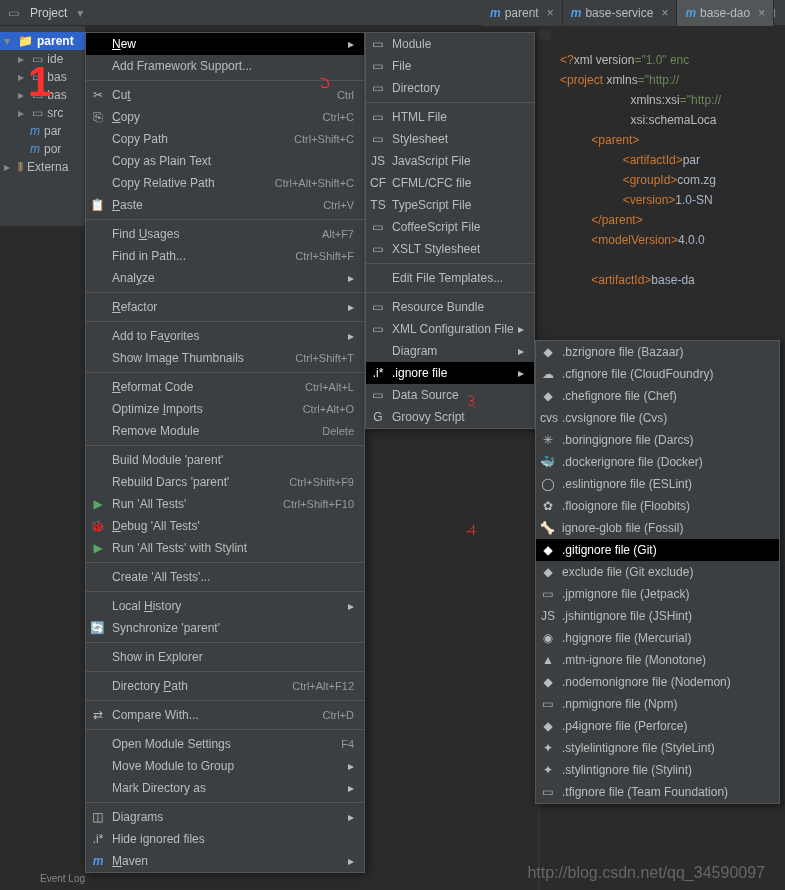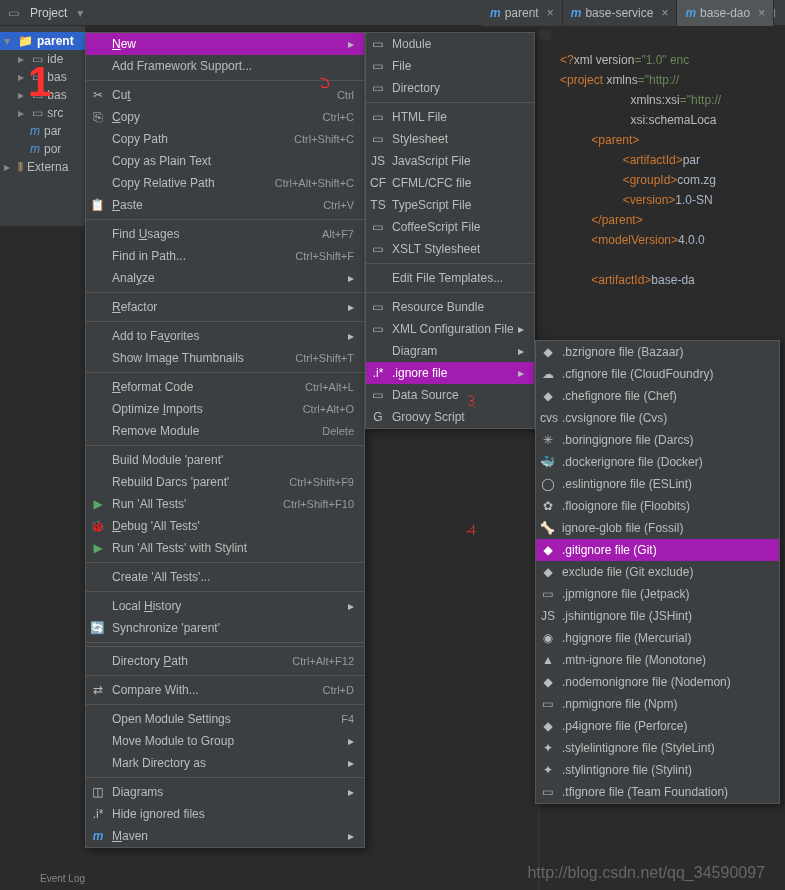--- a/index.html
+++ b/index.html
@@ -21,21 +21,21 @@
 .editor{position:absolute;left:540px;top:40px;right:0;bottom:0;background:#2b2b2b;font-family:Consolas,monospace;font-size:13px;padding:10px 0 10px 20px;line-height:20px;white-space:pre}
 .editor .tag{color:#cc7832}
 .editor .attr{color:#bababa}
 .editor .str{color:#6a8759}
 .editor .txt{color:#a9b7c6}
 .ctx{position:absolute;background:#3c3f41;border:1px solid #555;box-shadow:2px 2px 8px rgba(0,0,0,.5)}
 .menu1{left:85px;top:32px;width:280px}
 .menu2{left:365px;top:32px;width:170px}
 .menu3{left:535px;top:340px;width:245px}
 .mi{display:flex;align-items:center;padding:3px 10px 3px 26px;position:relative;cursor:pointer;height:22px}
-.mi.sel{background:#a21caf;color:#fff}
+.mi.sel{background:#000000;color:#fff}
 .mi .sc{margin-left:auto;color:#999;font-size:11px}
 .mi .arr{margin-left:auto;color:#bbb}
 .mi .ico{position:absolute;left:4px;width:16px;text-align:center}
 .sep{height:1px;background:#555;margin:3px 0}
 .u{text-decoration:underline}
 .annot{position:absolute;color:#ff3030;font-size:42px;font-weight:bold;font-family:Arial;pointer-events:none;z-index:100}
 .watermark{position:absolute;bottom:8px;right:20px;color:#666;font-size:16px;font-family:Liberation Sans, sans-serif}
 .eventlog{position:absolute;bottom:6px;left:40px;color:#888;font-size:10px}
 .gutter{position:absolute;left:538px;top:30px;width:12px;bottom:0;background:#313335}
 svg{width:14px;height:14px}
@@ -231,20 +231,23 @@
     <div class="sep"></div>
     <div class="mi">
       <span>Local <span class="u">H</span>istory</span>
       <span class="arr">▸</span>
     </div>
     <div class="mi">
       <span class="ico">🔄</span>
       <span>Synchronize 'parent'</span>
     </div>
     <div class="sep"></div>
+    <div class="mi">
+      <span>Show in Explorer</span>
+    </div>
     <div class="sep"></div>
     <div class="mi">
       <span>Directory <span class="u">P</span>ath</span>
       <span class="sc">Ctrl+Alt+F12</span>
     </div>
     <div class="sep"></div>
     <div class="mi">
       <span class="ico">⇄</span>
       <span>Compare With...</span>
       <span class="sc">Ctrl+D</span>

